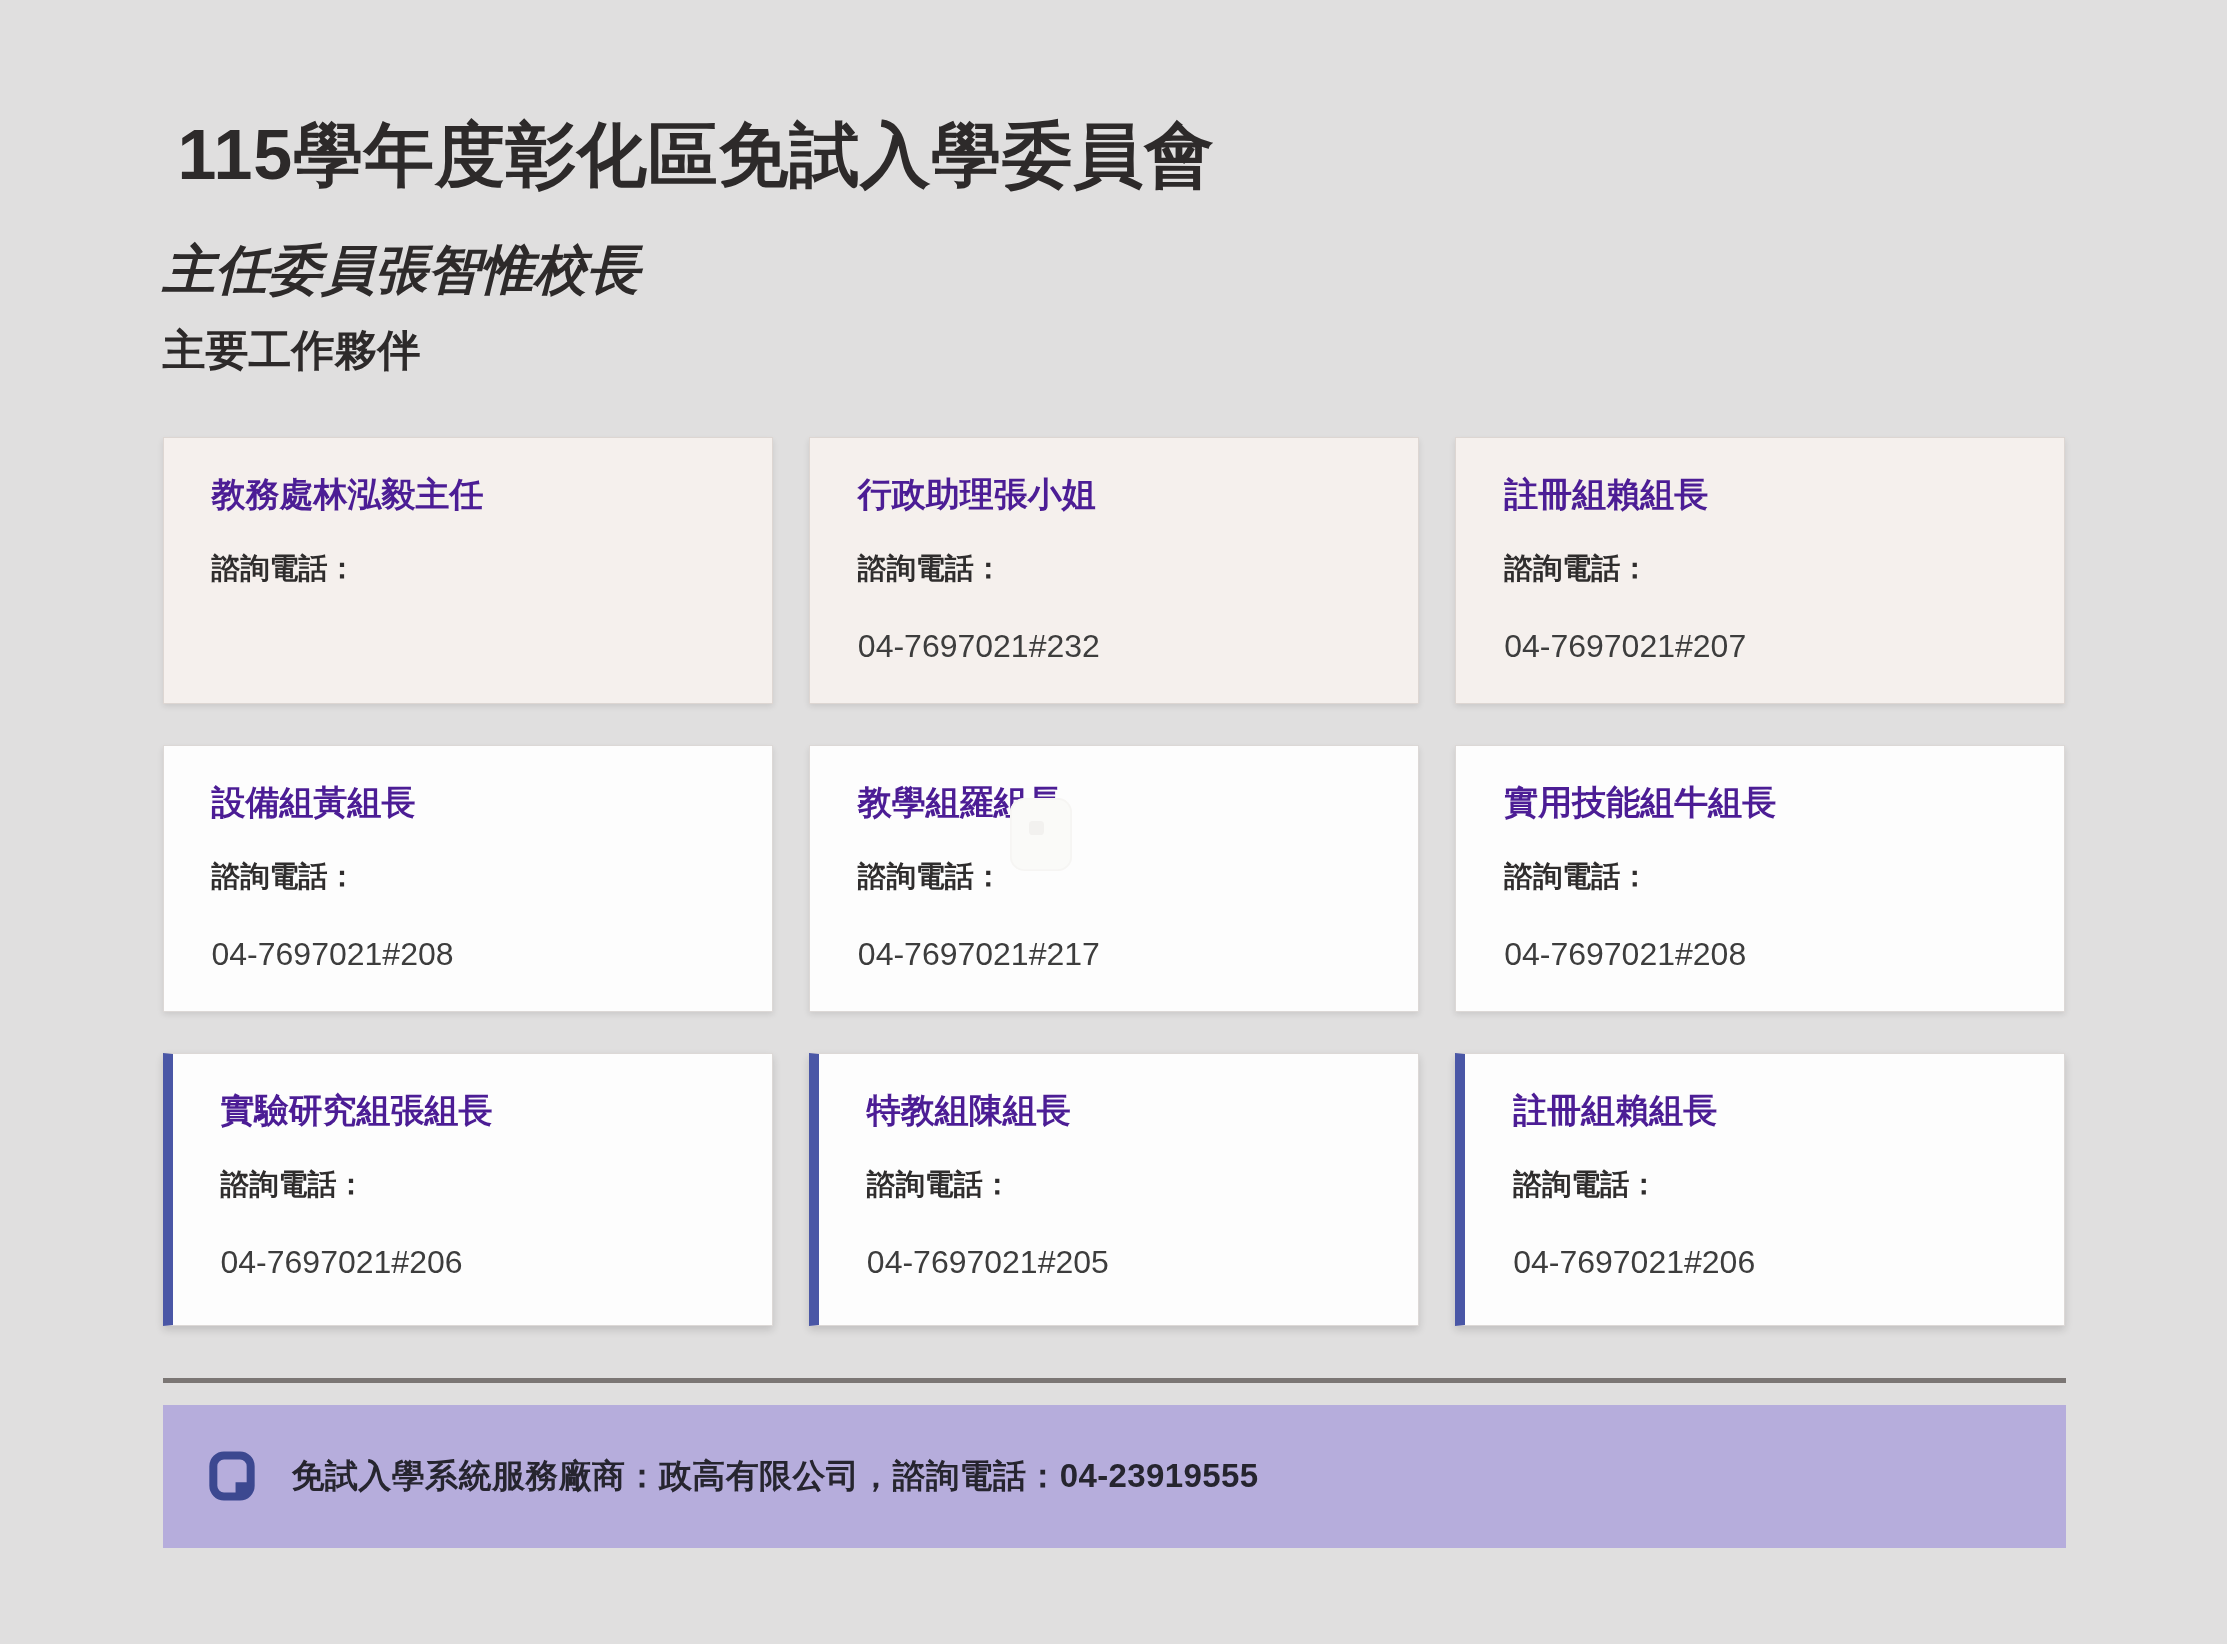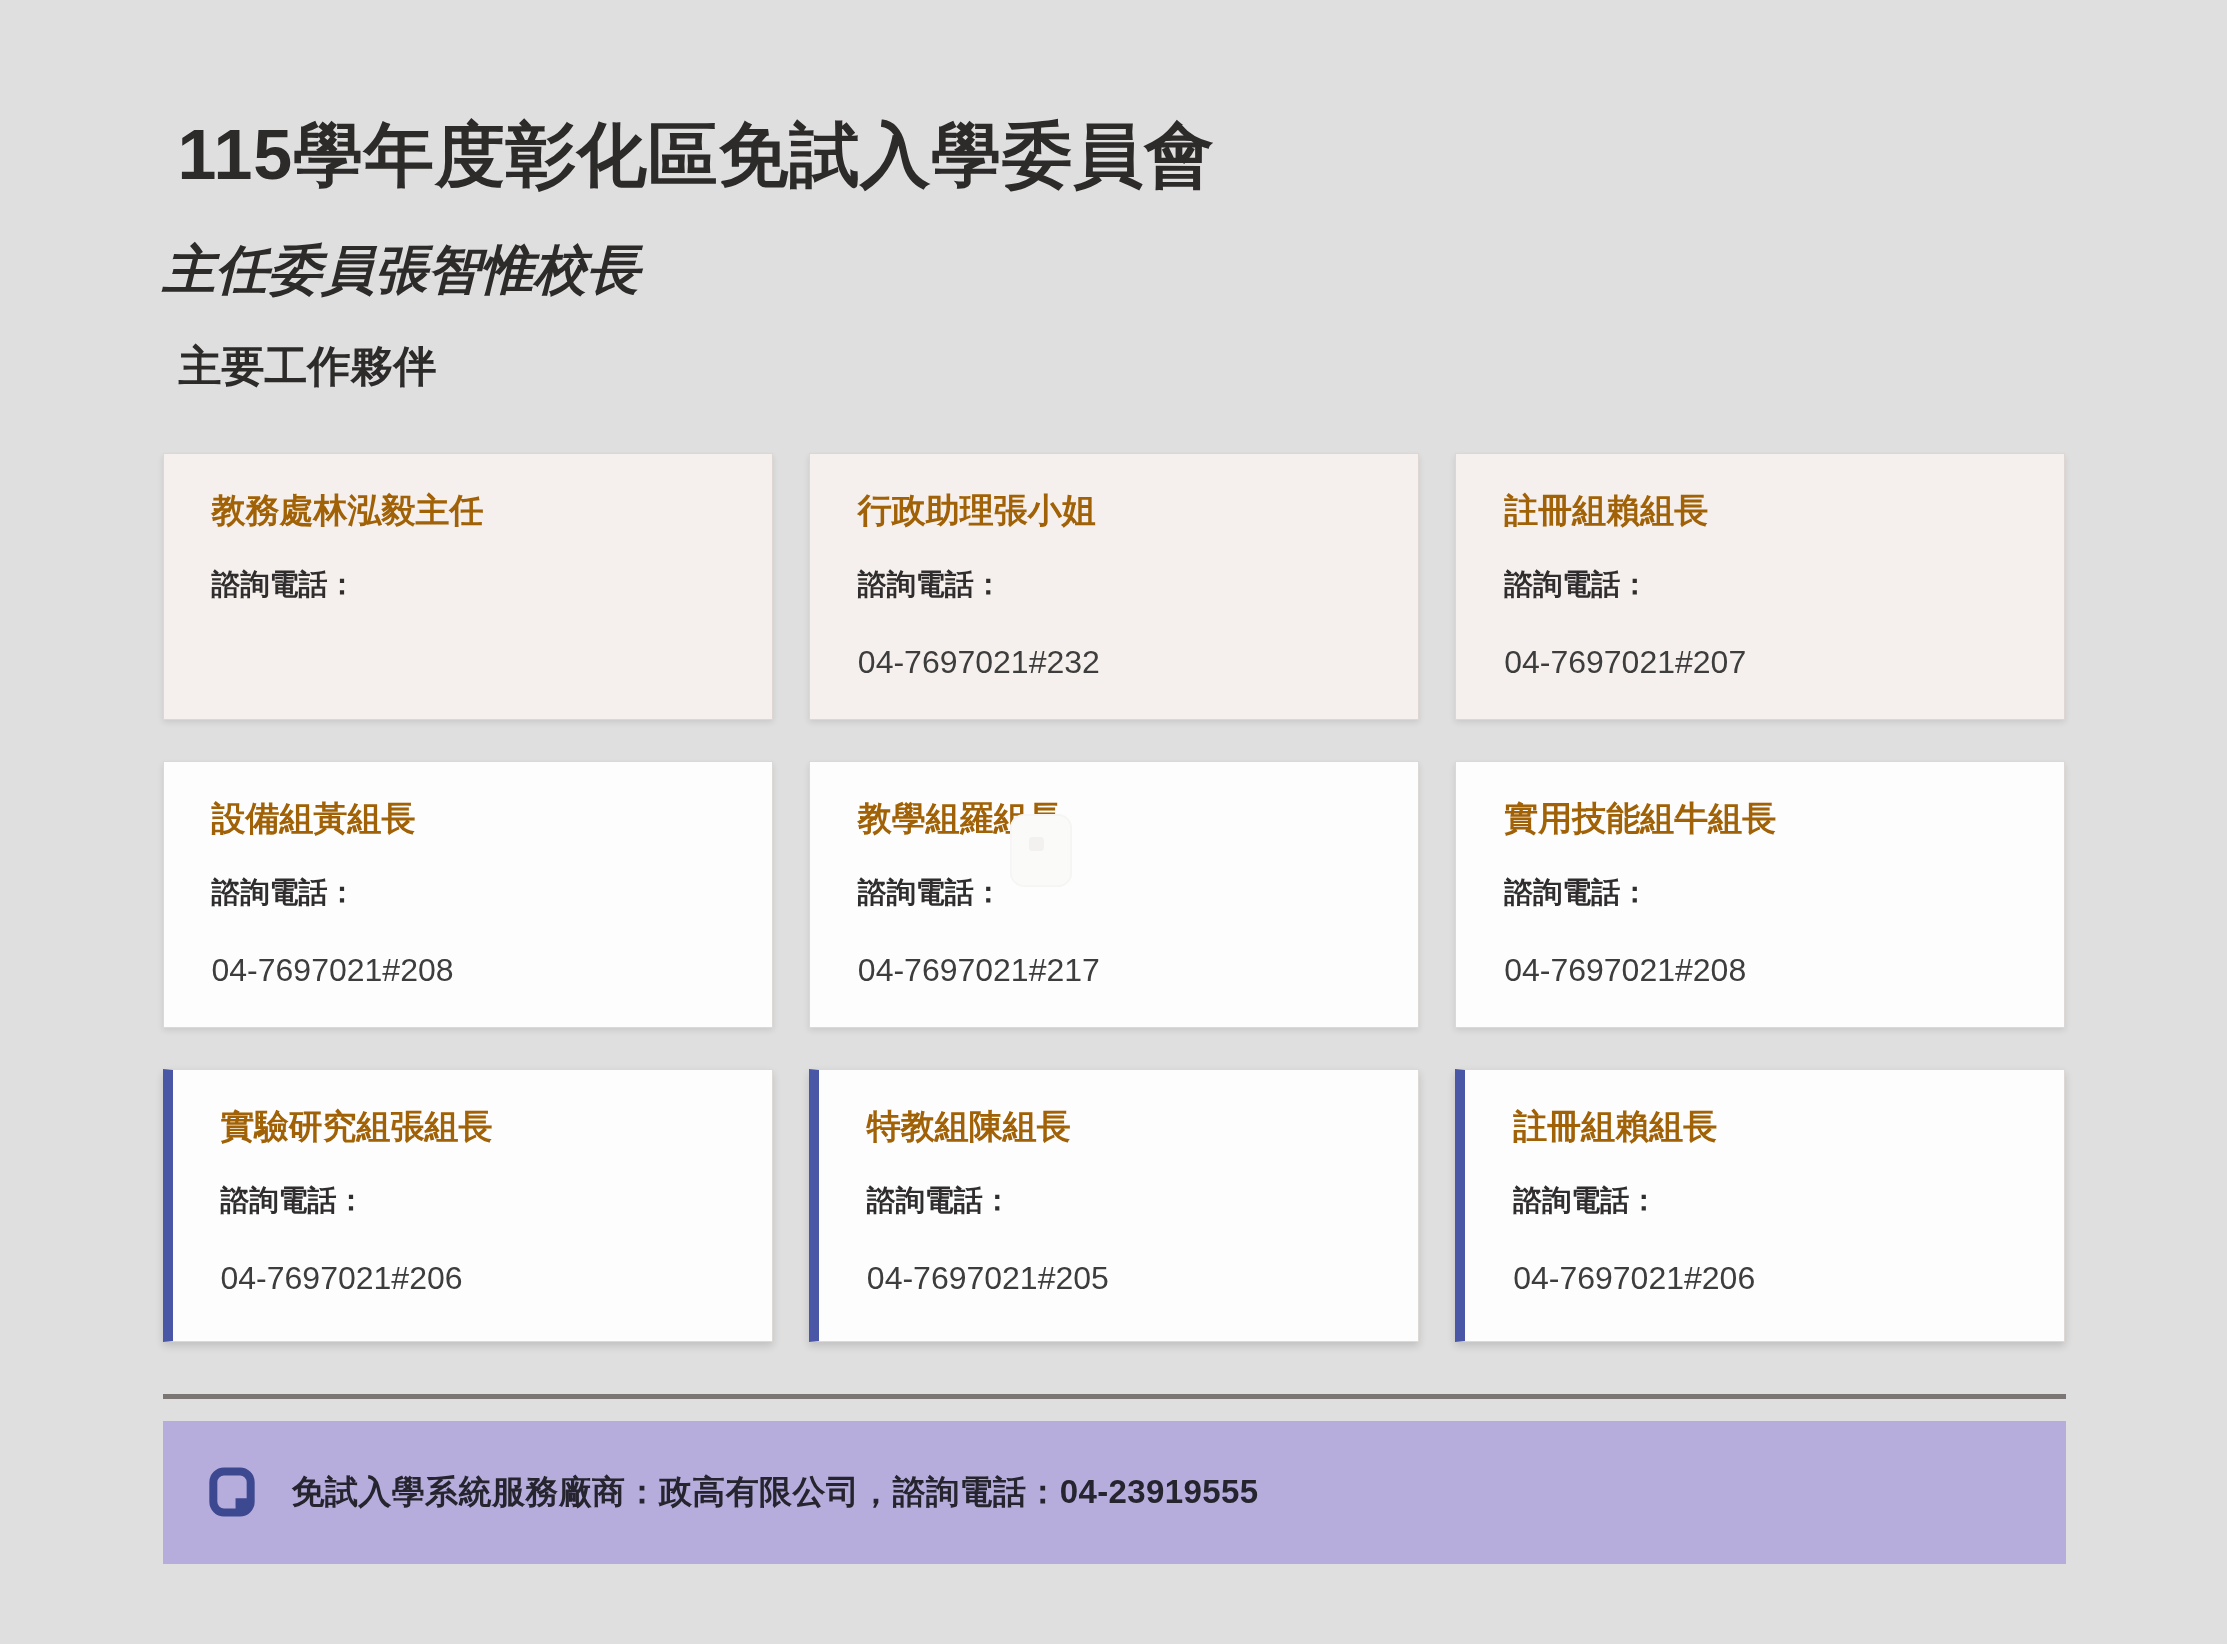--- a/index.html
+++ b/index.html
@@ -30,21 +30,21 @@
   .page-subtitle {
     margin: 0;
     padding-top: 30px;
     font-size: 53px;
     line-height: 1.1;
     font-weight: bold;
     color: #2d2a2a;
     font-style: italic;
   }
   .section-heading {
-    margin: 16px;
+    margin: 0;
     padding-top: 28.5px;
     font-size: 43px;
     line-height: 1.1;
     font-weight: bold;
     color: #2d2a2a;
   }
   .card-grid {
     margin-top: 62px;
     display: grid;
     grid-template-columns: repeat(3, 1fr);
@@ -65,21 +65,21 @@
     border-color: #ddd6d2;
   }
   .card.variant-accent {
     border-left: 10.7px solid #4a57a6;
     height: 273px;
     box-shadow: 0 3.6px 8px rgba(0,0,0,0.14);
   }
   .card-title {
     font-size: 34px;
     font-weight: bold;
-    color: #a16207;
+    color: #4c1d95;
     line-height: 1.2;
   }
   .card-phone-label {
     margin-top: 37px;
     font-size: 29px;
     font-weight: bold;
     color: #2f2d2d;
     line-height: 1.2;
   }
   .card-phone-number {

